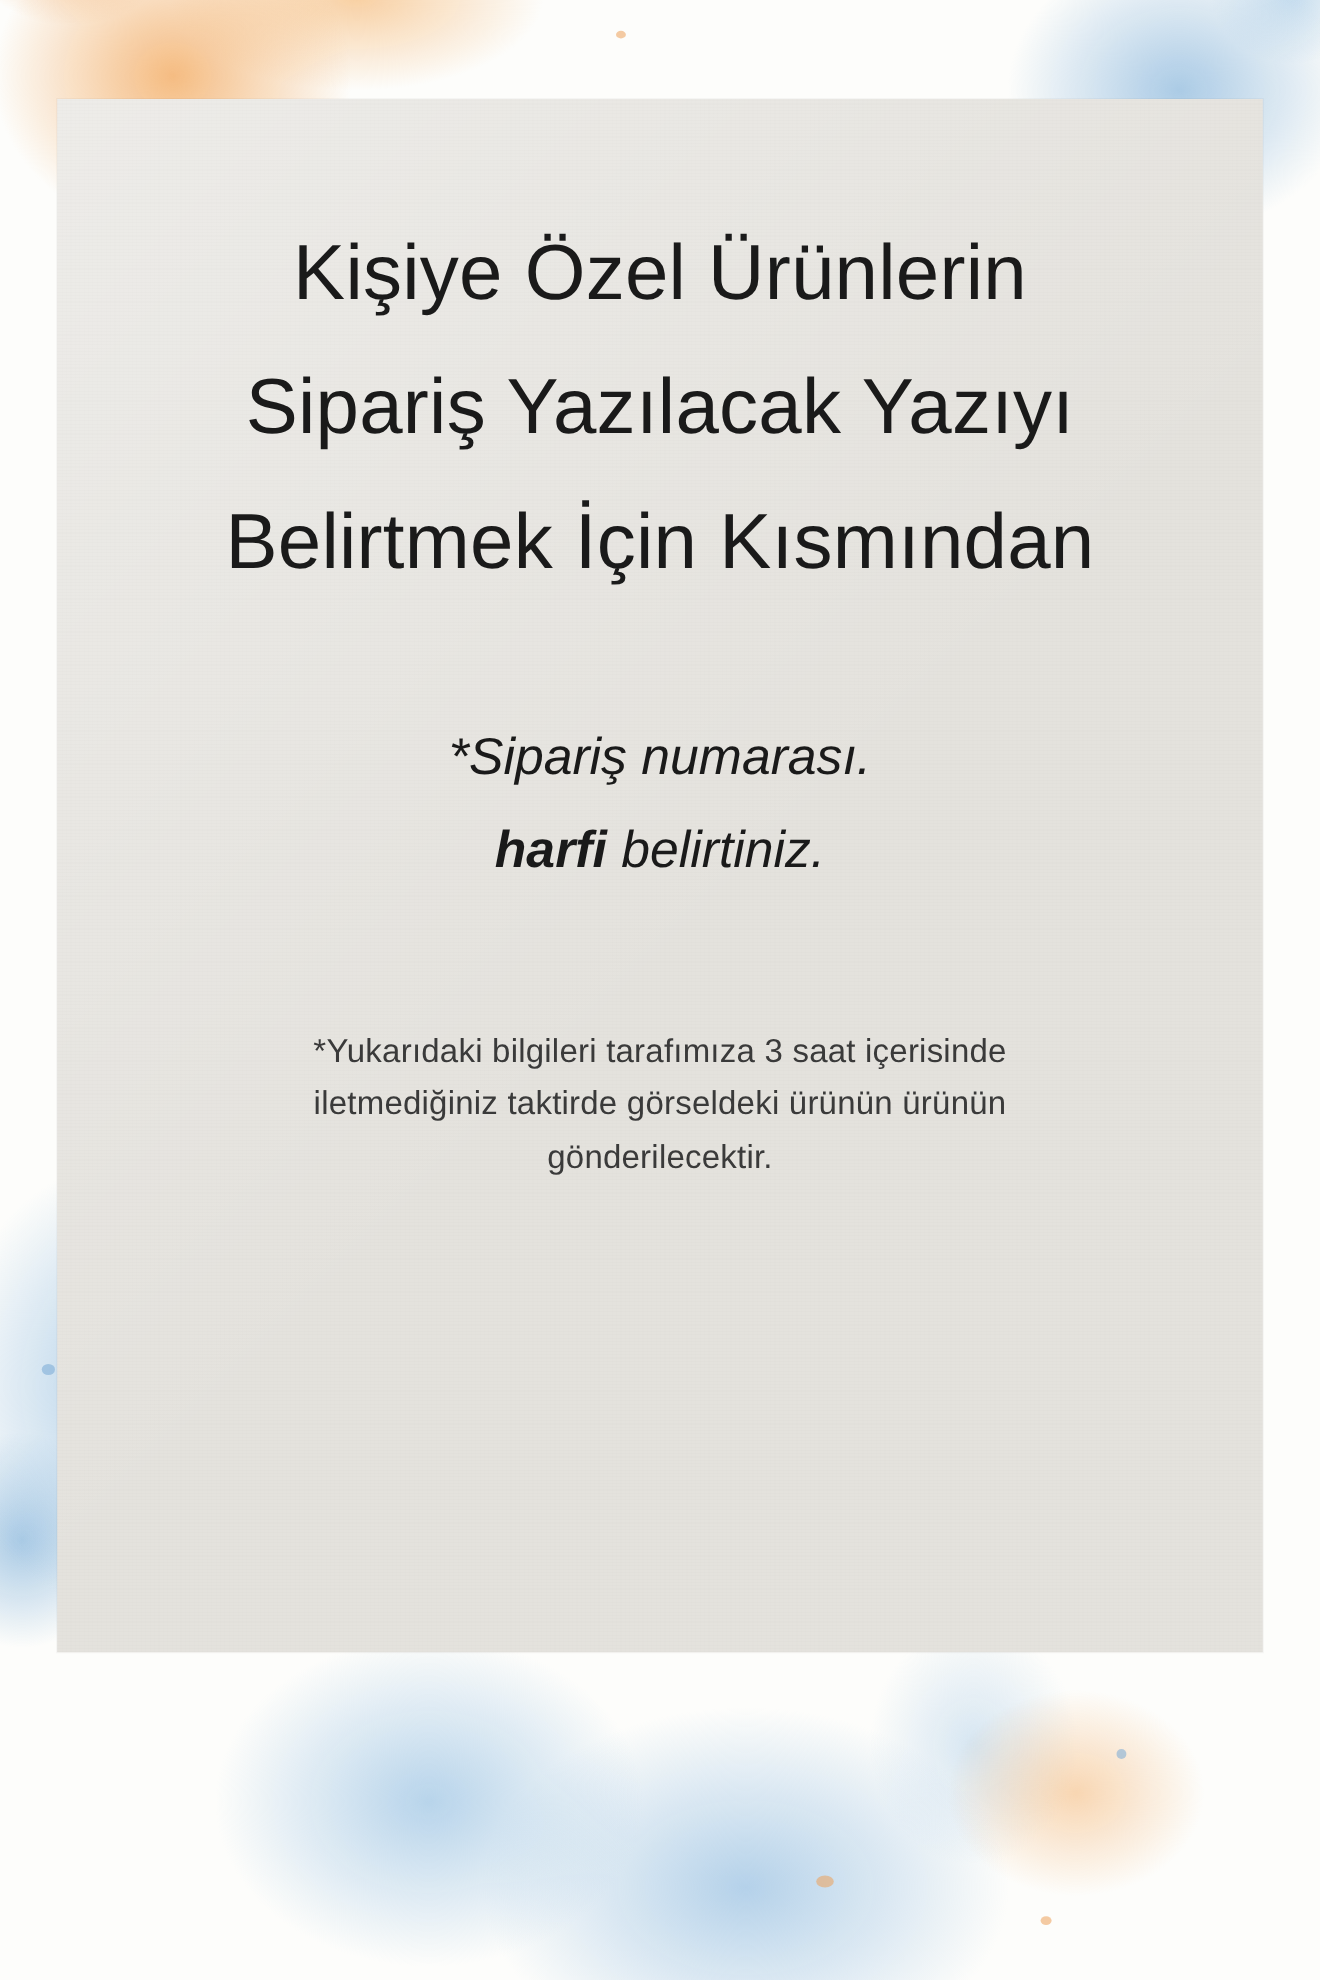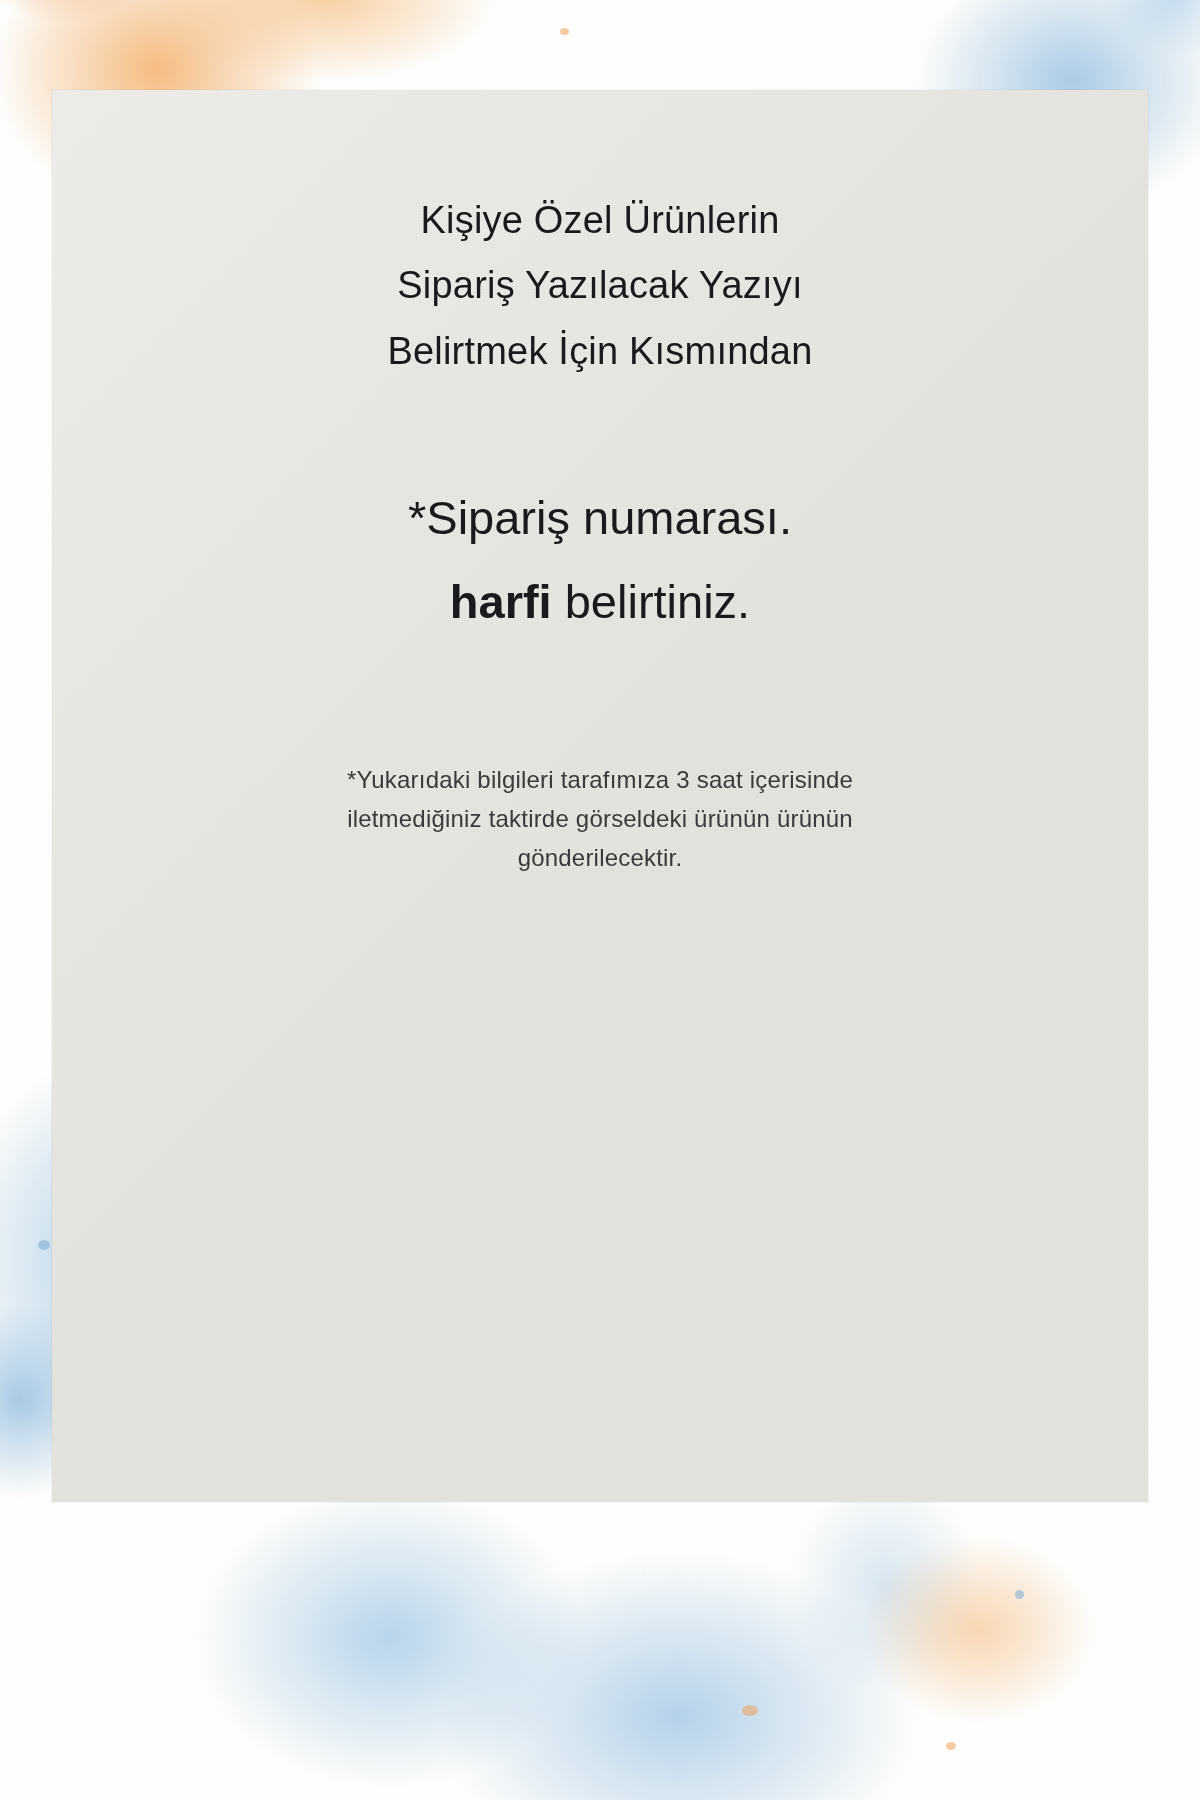--- a/index.html
+++ b/index.html
@@ -116,43 +116,44 @@
     position: relative;
     z-index: 2;
     padding: 0 70px;
     text-align: center;
     color: #1d1d1d;
   }
 
   .headline {
     margin: 0;
     padding-top: 98px;
-    font-size: 38px;
+    font-size: 71px;
     line-height: 1.72;
     font-weight: 400;
     letter-spacing: 0.2px;
     color: #1a1a1a;
   }
   .headline .line { display: block; white-space: nowrap; }
 
   .bullets {
     margin: 0;
     padding-top: 92px;
     font-size: 47px;
     line-height: 1.78;
     font-weight: 400;
     color: #1a1a1a;
+    font-style: italic;
   }
   .bullets .line { display: block; white-space: nowrap; }
   .bullets .strong { font-weight: 700; }
 
   .note {
     margin: 0;
     padding-top: 118px;
-    font-size: 24px;
+    font-size: 30px;
     line-height: 1.62;
     font-weight: 400;
     color: #3a3a3a;
     letter-spacing: 0.2px;
   }
   .note .line { display: block; }
 </style>
 </head>
 <body>
 

